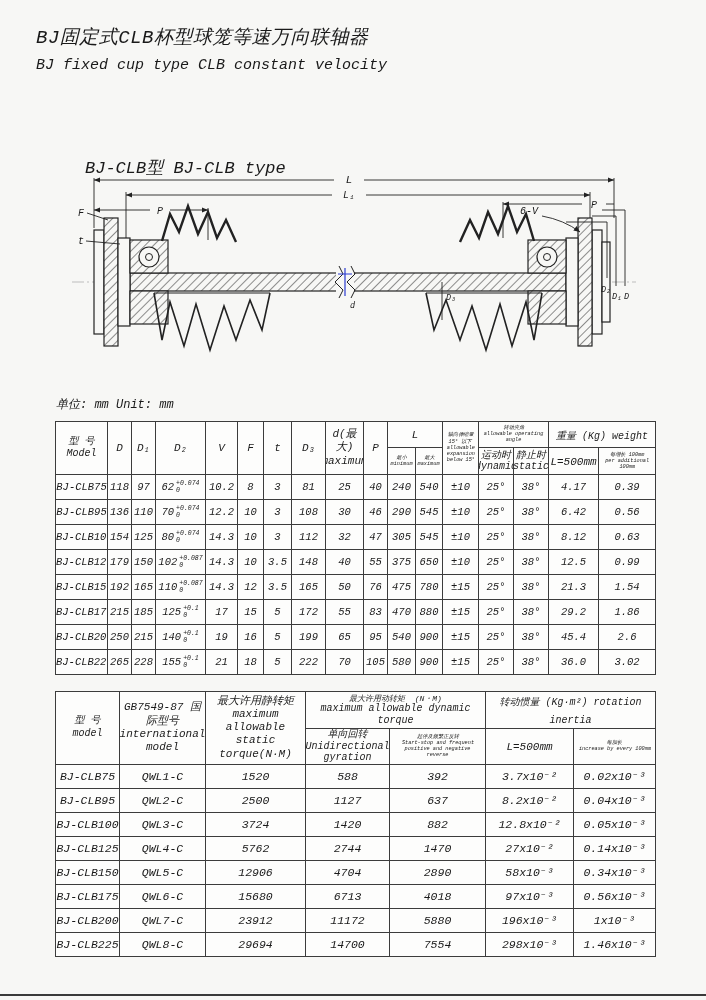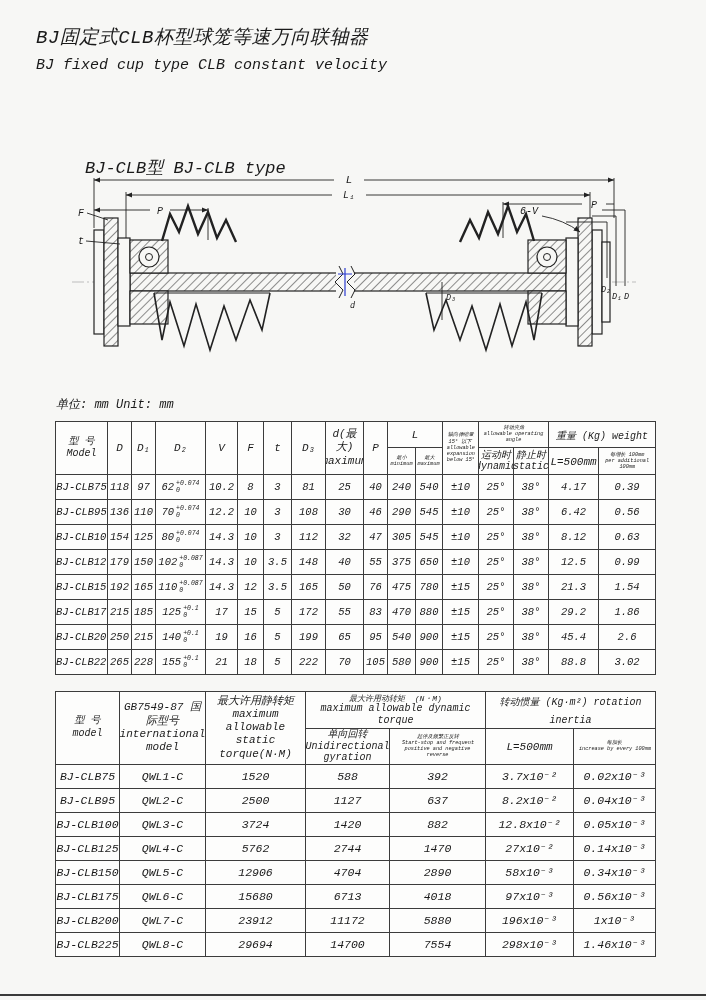--- a/index.html
+++ b/index.html
@@ -428,21 +428,21 @@
           <td>18</td>
           <td>5</td>
           <td>222</td>
           <td>70</td>
           <td>105</td>
           <td>580</td>
           <td>900</td>
           <td>±15</td>
           <td>25°</td>
           <td>38°</td>
-          <td>88.8</td>
+          <td>36.0</td>
           <td>3.02</td>
         </tr>
       </tbody>
   </table>
 
   <table id="t2">
     <colgroup>
       <col style="width:64px">
         <col style="width:86px">
         <col style="width:100px">

